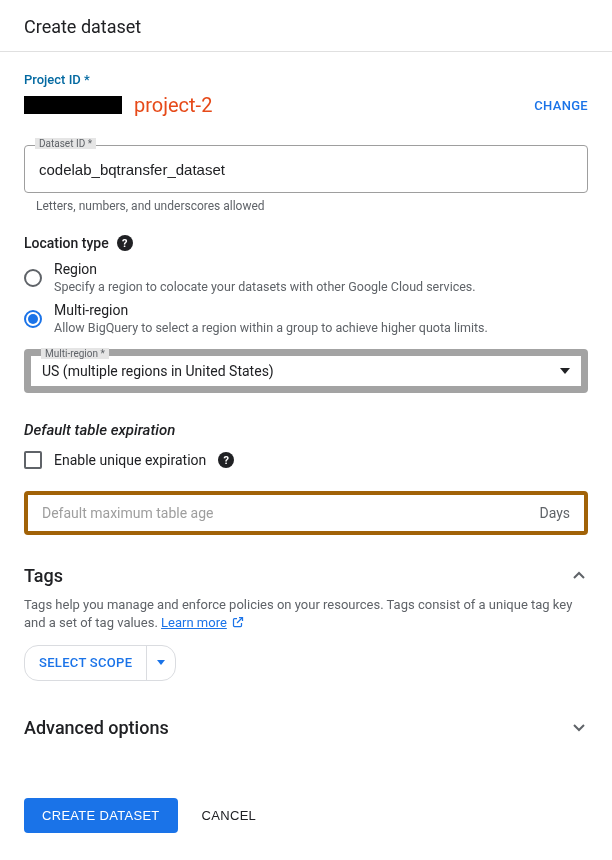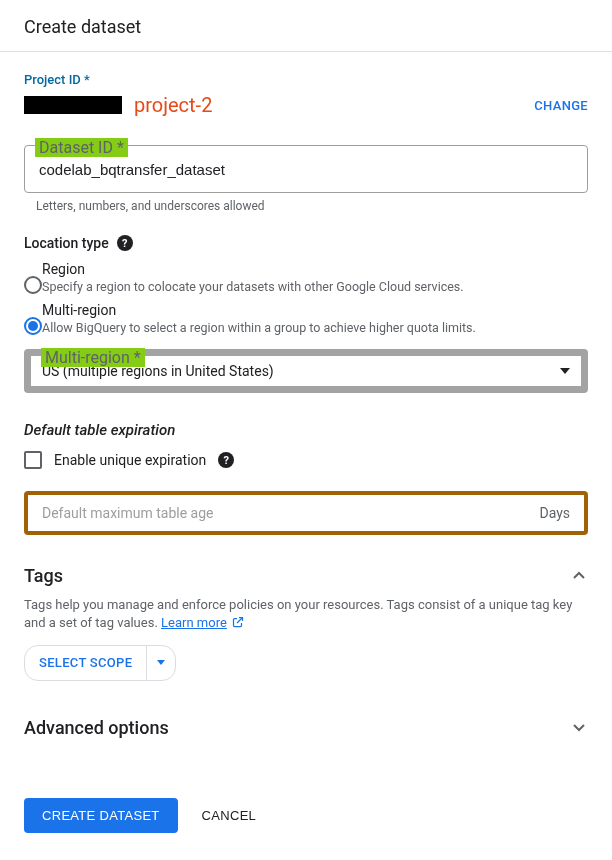--- a/index.html
+++ b/index.html
@@ -57,23 +57,23 @@
     height: 48px;
     display: flex;
     align-items: center;
     padding: 0 14px;
     margin-bottom: 6px;
   }
   .floating-label {
     position: absolute;
     top: -8px;
     left: 10px;
-    background: #84cc16;
+    background: #e5e5e5;
     padding: 0 4px;
-    font-size: 16px;
+    font-size: 10px;
     color: #5f6368;
   }
   .field-input {
     border: none;
     outline: none;
     font-size: 15px;
     width: 100%;
     color: #202124;
   }
   .helper {
@@ -107,21 +107,22 @@
     color: #fff;
     font-size: 11px;
     display: inline-flex;
     align-items: center;
     justify-content: center;
     font-weight: bold;
   }
   .radio-group { margin-bottom: 14px; }
   .radio-row {
     display: flex;
-    align-items: flex-end;
+    align-items: center;
+    gap: 12px;
     margin-bottom: 8px;
     cursor: pointer;
   }
   .radio-circle {
     width: 18px;
     height: 18px;
     border: 2px solid #5f6368;
     border-radius: 50%;
     flex-shrink: 0;
     margin-top: 1px;

